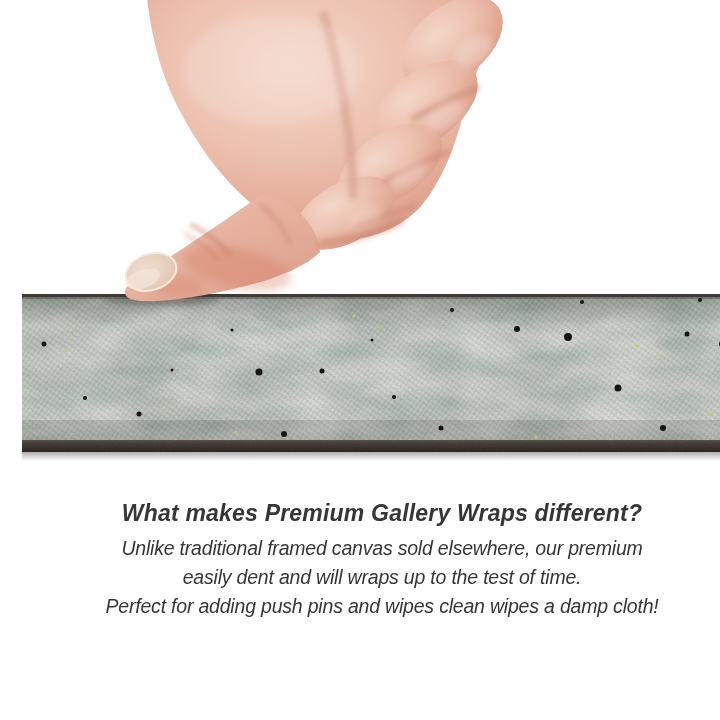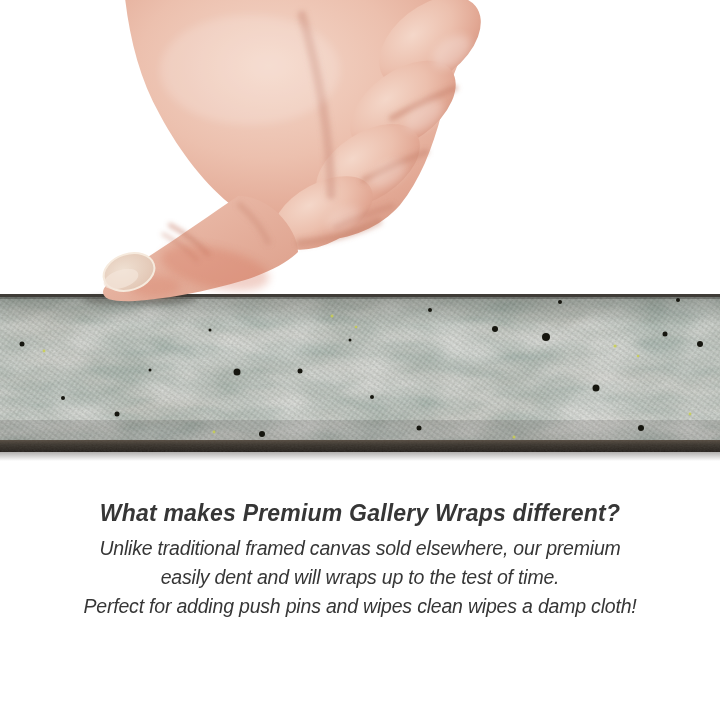--- a/index.html
+++ b/index.html
@@ -4,21 +4,21 @@
 <style>
   :root{
     --background:#ffffff; --text:#363636;
     --canvas-light:#c6c9c2; --canvas-green:#5b7266; --canvas-edge-dark:#35312c;
   }
   html,body{margin:0;padding:0;}
   body{
     width:720px;height:720px;background:var(--background,#fff);
     font-family:"Liberation Sans", sans-serif;overflow:hidden;
   }
-  .stage{position:relative;width:687px;height:720px;background:var(--background,#fff);}
+  .stage{position:relative;width:687px;height:720px;background:var(--background,#fff);margin-left:22px;}
   .hand{position:absolute;top:0;left:0;width:720px;height:310px;z-index:2;}
   .strip{position:absolute;top:294px;left:0;width:720px;height:168px;z-index:1;}
   .copy{
     position:absolute;top:500px;left:0;width:720px;z-index:3;
     text-align:center;font-style:italic;color:var(--text,#363636);
   }
   .copy h2{
     margin:0 0 7px 0;font-size:23px;font-weight:600;letter-spacing:.2px;
   }
   .copy p{

